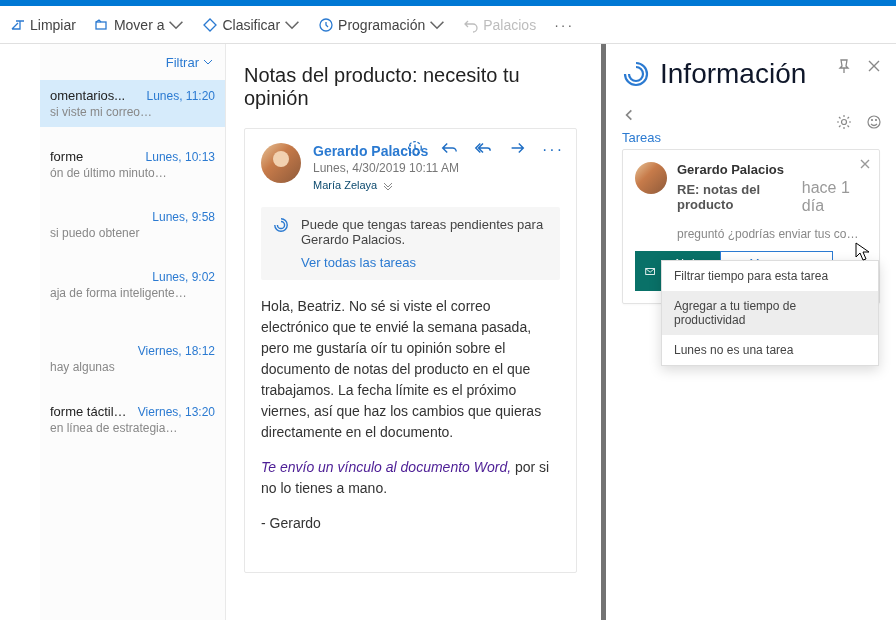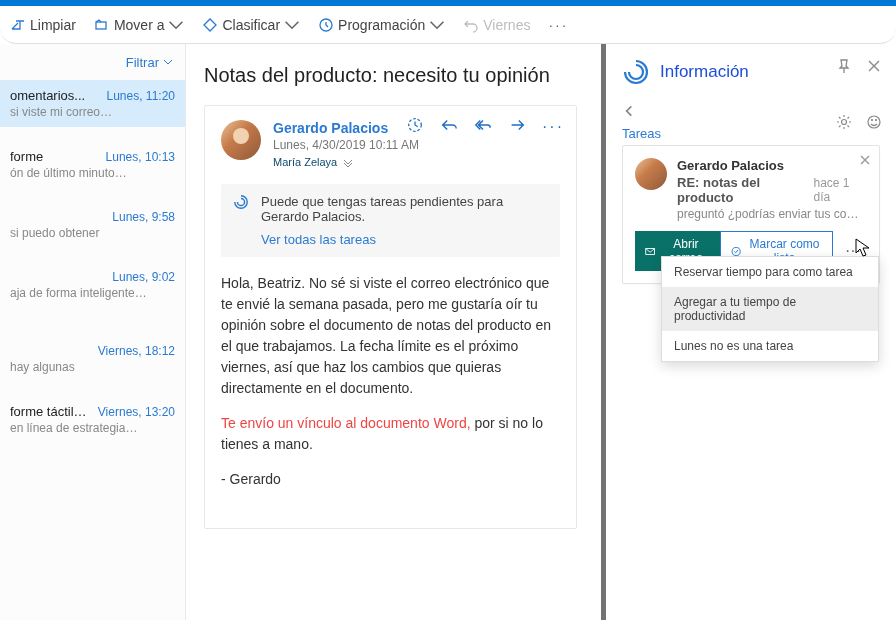--- a/index.html
+++ b/index.html
@@ -1,28 +1,28 @@
 <!DOCTYPE html>
 <html><head>
 <meta charset="utf-8">
 <style>
   * { box-sizing: border-box; margin: 0; padding: 0; font-family: "Segoe UI", Arial, sans-serif; }
   body { width: 896px; height: 620px; background: #fff; overflow: hidden; position: relative; }
   .topbar-blue { height: 6px; background: #0078d4; width: 100%; }
   .toolbar {
     height: 38px; display: flex; align-items: center; gap: 18px;
-    padding: 0 10px; border-bottom: 1px solid #e0e0e0; color: #333; font-size: 14px; border-radius: 16px;
+    padding: 0 10px; border-bottom: 1px solid #e0e0e0; color: #333; font-size: 14px;
   }
   .toolbar .tb-item { display: flex; align-items: center; gap: 4px; cursor: pointer; color: #444; }
   .toolbar .tb-item svg { width: 16px; height: 16px; }
   .toolbar .disabled { color: #bdbdbd; }
   .main { display: flex; height: calc(100% - 44px); }
   .msglist {
     width: 186px; border-right: 1px solid #e9e9e9; background: #fcfcfc; font-size: 13px;
-    display: flex; flex-direction: column;
+    display: flex; flex-direction: column; margin-left: 40px;
   }
   .filterbar { height: 36px; display: flex; justify-content: flex-end; align-items: center; padding-right: 12px; color: #2b7ad1; font-size: 13px; cursor: pointer; gap: 4px;}
   .msgitem { padding: 8px 10px; border-bottom: 0; cursor: pointer; }
   .msgitem.selected { background: #d6ebfb; }
   .msgitem .row1 { display:flex; justify-content: space-between; align-items: baseline; }
   .msgitem .subj { color: #222; font-size: 13px; overflow: hidden; white-space: nowrap; text-overflow: ellipsis;}
   .msgitem .time { color: #2b7ad1; font-size: 12px; white-space: nowrap; margin-left:6px;}
   .msgitem .prev { color: #888; font-size: 12px; overflow: hidden; white-space: nowrap; text-overflow: ellipsis; margin-top:2px;}
   .msglist .spacer { height: 14px; }
   .reader { flex: 1; border-right: 5px solid #737373; display: flex; flex-direction: column; padding: 12px 24px 12px 18px;}
@@ -44,48 +44,48 @@
   .actions { position: absolute; right: 12px; top: 10px; display: flex; gap: 16px; align-items: center; color: #1f6ec4; }
   .actions svg { width: 18px; height: 18px; cursor: pointer; }
   .actions .wait svg { color: #1f6ec4; }
   .task-box {
     margin: 16px 0 8px 0; background: #f6f6f6; border-radius: 2px; padding: 10px 14px 10px 40px;
     position: relative; font-size: 13px; color: #444;
   }
   .task-box .task-icon { position:absolute; left:12px; top:10px; color:#2b7ad1; }
   .task-box a { display:block; color:#2b7ad1; text-decoration:none; margin-top:8px; font-size:13px;}
   .body-text { margin-top: 16px; font-size: 14px; color: #333; line-height: 1.5; }
-  .body-text a { color:#ef4444; text-decoration:none;}
+  .body-text a { color:#4c1d95; text-decoration:none;font-style:italic;}
   .body-text p { margin-bottom: 14px;}
   .insights {
     width: 290px; padding: 10px 16px 0 16px; position: relative;
   }
   .ins-header { display:flex; align-items:center; gap: 10px; margin-bottom: 18px; margin-top: 4px;}
-  .ins-header .title { font-size: 17px; color: #1d4ed8; font-weight: 300;}
+  .ins-header .title { font-size: 28px; color: #0f172a; font-weight: 300;}
   .ins-header .swirl { width: 28px; height: 28px; }
   .ins-topicons { position:absolute; right: 14px; top: 14px; display:flex; gap: 14px; color:#888;}
   .ins-topicons svg { width: 16px; height:16px; cursor:pointer;}
   .ins-back { color:#888; cursor:pointer; margin-bottom: 8px; display:flex; align-items:center;}
   .ins-back svg {width:14px;height:14px;}
   .ins-extra { position:absolute; right:14px; top:70px; display:flex; gap:14px; color:#888;}
   .ins-section-label { color:#2b7ad1; font-size:13px; margin-bottom: 4px; margin-top:6px;}
   .task-card {
     border: 1px solid #e3e3e3; border-radius: 2px; padding: 12px; position:relative;
     box-shadow: 0 1px 2px rgba(0,0,0,0.03);
   }
   .task-card .trow { display:flex; gap:10px; }
   .task-card .tavatar {
     width: 32px; height:32px; border-radius:50%;
     background: linear-gradient(135deg,#e8c59a 0%, #c77b4a 40%, #8e5a3a 100%);
     flex-shrink:0;
   }
   .task-card .tname { font-size:13px; font-weight:600; color:#333;}
   .task-card .tsub { font-size:13px; font-weight:600; color:#555; margin-top:2px; display:flex; align-items:center; justify-content:space-between;}
-  .task-card .tsub .age{ font-size:12px; font-weight:400; color:#999;}
-  .task-card .tprev { font-size:12px; color:#888; margin-top:2px; overflow:hidden; white-space:nowrap; text-overflow:ellipsis;}
+  .task-card .tsub .age{ font-size:16px; font-weight:400; color:#999;}
+  .task-card .tprev { font-size:12px; color:#888; margin-top:12px; overflow:hidden; white-space:nowrap; text-overflow:ellipsis;}
   .task-card .tclose { position:absolute; right:8px; top:6px; color:#999; cursor:pointer;}
   .task-card .tbtns { display:flex; gap:0; margin-top:10px; align-items:center; }
   .btn-open {
     background:#097168; color:#fff; font-size:12px; padding:6px 10px;
     display:flex; align-items:center; gap:6px; cursor:pointer; border:none;
   }
   .btn-done {
     background:#fff; color:#2b7ad1; font-size:12px; padding:5px 10px;
     display:flex; align-items:center; gap:6px; cursor:pointer;
     border:1px solid #2b7ad1; margin-left:-1px;
@@ -144,21 +144,21 @@
       </svg>
     <span>Programación</span>
     <svg class="chev" viewBox="0 0 10 10" width="10" height="10" stroke="#666" fill="none">
         <path d="M1 3 L5 7 L9 3"></path>
       </svg>
   </div>
   <div class="tb-item disabled">
     <svg viewBox="0 0 16 16" fill="none" stroke="#bdbdbd" stroke-width="1.3">
         <path d="M5 4 L2 7 L5 10 M2 7 H10 A4 4 0 0 1 10 15"></path>
       </svg>
-    <span>Viernes</span>
+    <span>Palacios</span>
   </div>
   <div class="tb-item" style="color:#666; letter-spacing:2px;">···</div>
 </div>
 
 <div class="main">
 
   <div class="msglist">
     <div class="filterbar">
       <span>Filtrar</span>
       <svg viewBox="0 0 10 10" width="10" height="10" stroke="#2b7ad1" fill="none">
@@ -350,21 +350,21 @@
           <svg viewBox="0 0 14 14" width="13" height="13" fill="none" stroke="#2b7ad1" stroke-width="1.3">
               <circle cx="7" cy="7" r="5.5"></circle>
               <path d="M4.5 7 L6.3 8.8 L9.5 5"></path>
             </svg>
           <span>Marcar como listo</span>
         </button>
         <button class="btn-more">···</button>
       </div>
 
       <div class="dropdown">
-        <div>Reservar tiempo para como tarea</div>
+        <div>Filtrar tiempo para esta tarea</div>
         <div class="hover">Agregar a tu tiempo de productividad</div>
         <div>Lunes no es una tarea</div>
       </div>
 
       <svg class="cursor" style="right:8px; top:92px;" viewBox="0 0 16 20">
           <path d="M1 1 L1 15 L5 11 L8 18 L11 17 L8 10 L14 10 Z" fill="#fff" stroke="#000" stroke-width="1"></path>
         </svg>
     </div>
   </div>
 </div>

